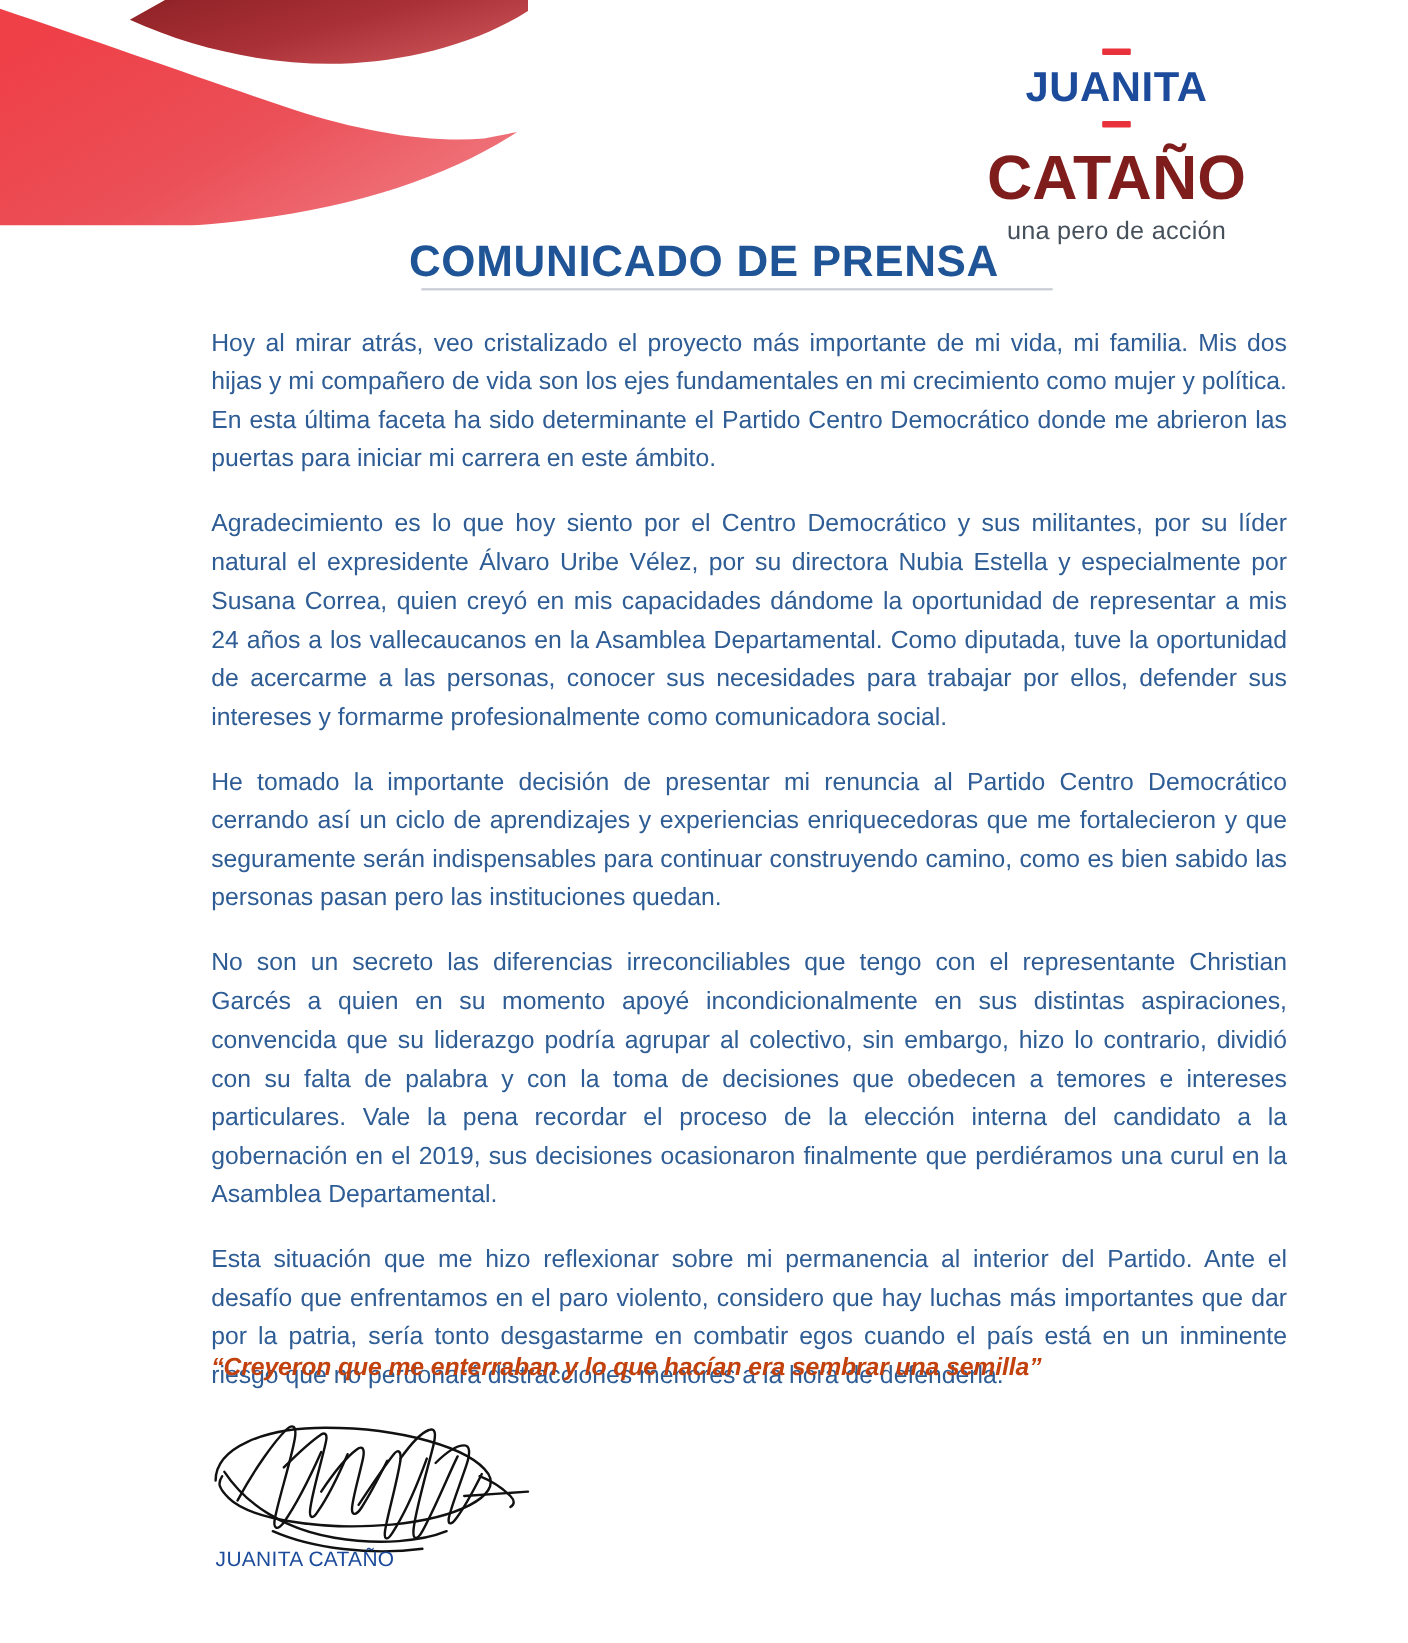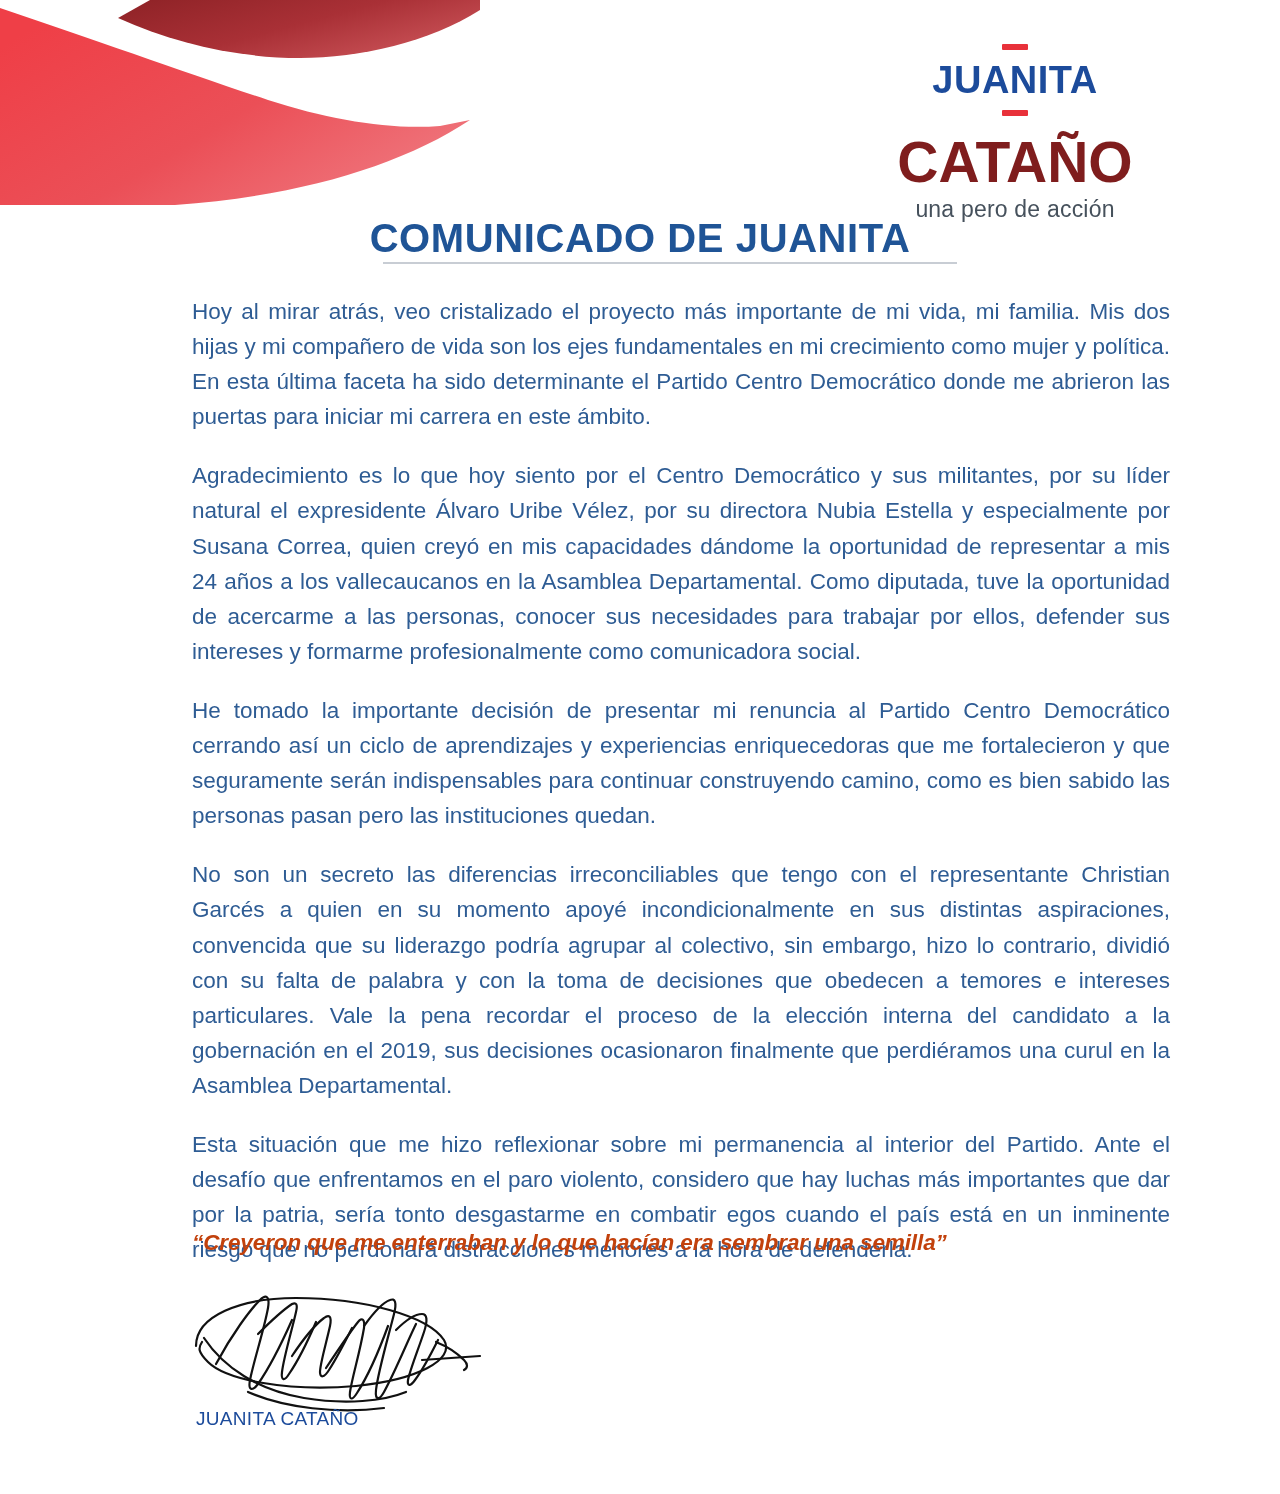--- a/index.html
+++ b/index.html
@@ -203,21 +203,21 @@
   <div class="logo">
     <div class="logo-row1">
       <span class="logo-dash"></span>
       <span class="logo-name1">JUANITA</span>
       <span class="logo-dash"></span>
     </div>
     <div class="logo-name2">CATAÑO</div>
     <div class="logo-tagline">una pero de acción</div>
   </div>
 
-  <div class="doc-title">COMUNICADO DE JUANITA</div>
+  <div class="doc-title">COMUNICADO DE PRENSA</div>
   <div class="title-rule"></div>
 
   <div class="body-wrap">
     <p class="para">Hoy al mirar atrás, veo cristalizado el proyecto más importante de mi vida, mi familia.  Mis dos hijas y mi compañero de vida son los ejes fundamentales en mi crecimiento como mujer y política.  En esta última faceta ha sido determinante el Partido Centro Democrático donde me abrieron las puertas para iniciar mi carrera en este ámbito.</p>
     <p class="para">Agradecimiento es lo que hoy siento por el Centro Democrático y sus militantes, por su líder natural el expresidente Álvaro Uribe Vélez, por su directora Nubia Estella y especialmente por Susana Correa, quien creyó en mis capacidades dándome la oportunidad de representar a mis 24 años a los vallecaucanos en la Asamblea Departamental. Como diputada, tuve la oportunidad de acercarme a las personas, conocer sus necesidades para trabajar por ellos, defender sus intereses y formarme profesionalmente como comunicadora social.</p>
     <p class="para">He tomado la importante decisión de presentar mi renuncia al Partido Centro Democrático cerrando así un ciclo de aprendizajes y experiencias enriquecedoras que me fortalecieron y que seguramente serán indispensables para continuar construyendo camino, como es bien sabido las personas pasan pero las instituciones quedan.</p>
     <p class="para">No son un secreto las diferencias irreconciliables que tengo con el representante Christian Garcés a quien en su momento apoyé incondicionalmente en sus distintas aspiraciones, convencida que su liderazgo podría agrupar al colectivo, sin embargo, hizo lo contrario, dividió con su falta de palabra y con la toma de decisiones que obedecen a temores e intereses particulares. Vale la pena recordar el proceso de la elección interna del candidato a la gobernación en el 2019, sus decisiones ocasionaron finalmente que perdiéramos una curul en la Asamblea Departamental.</p>
     <p class="para">Esta situación que me hizo reflexionar sobre mi permanencia al interior del Partido. Ante el desafío que enfrentamos en el paro violento, considero que hay luchas más importantes que dar por la patria, sería tonto desgastarme en combatir egos cuando el país está en un inminente riesgo que no perdonará distracciones menores a la hora de defenderla.</p>
   </div>
 

